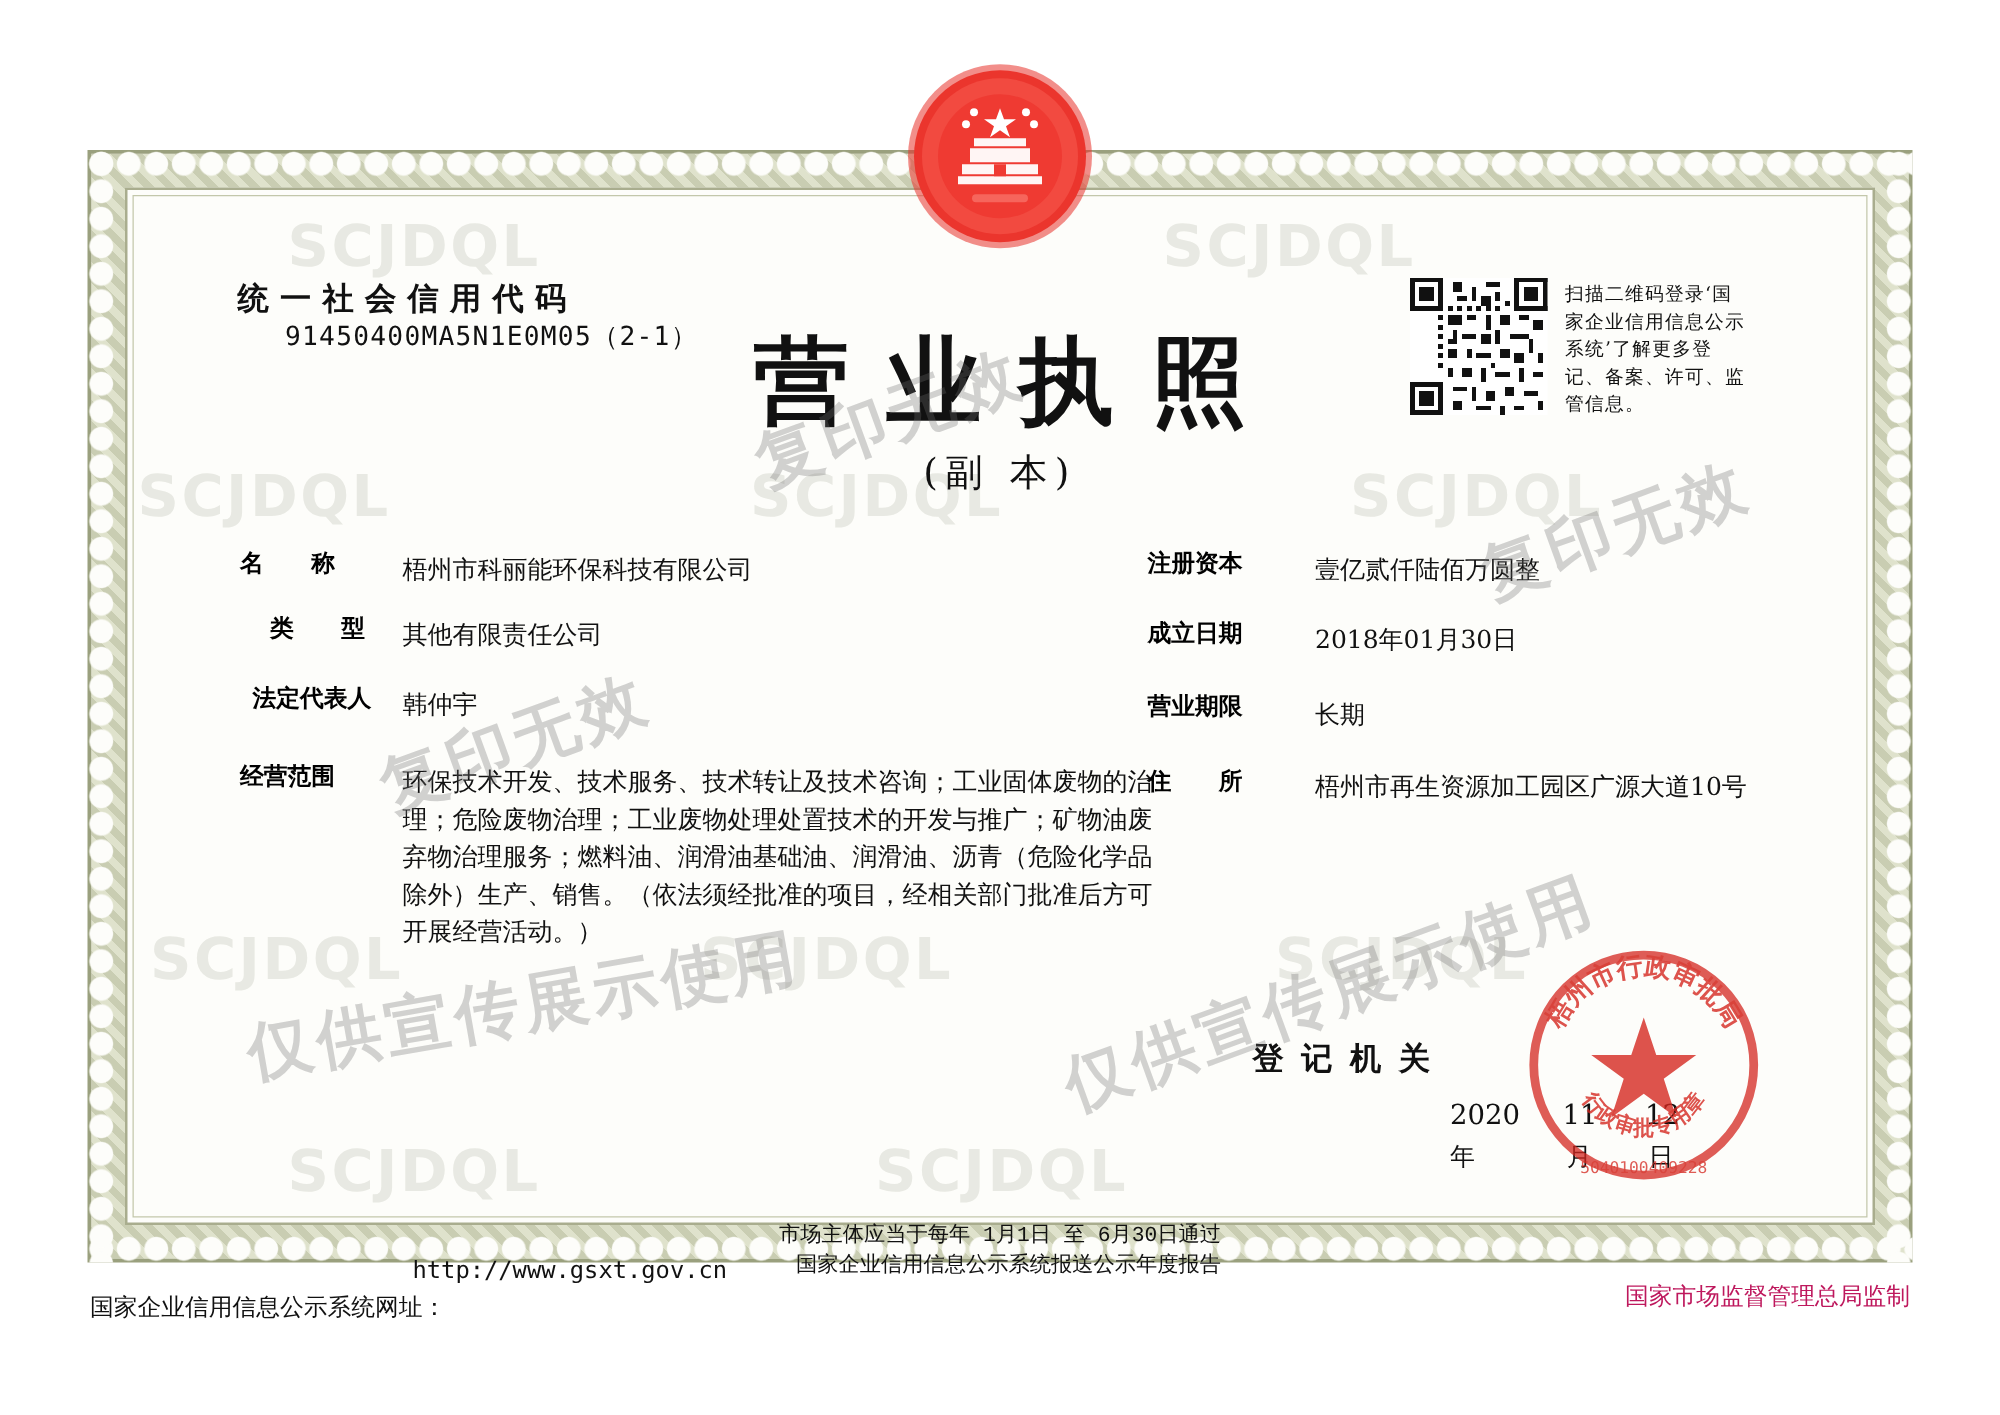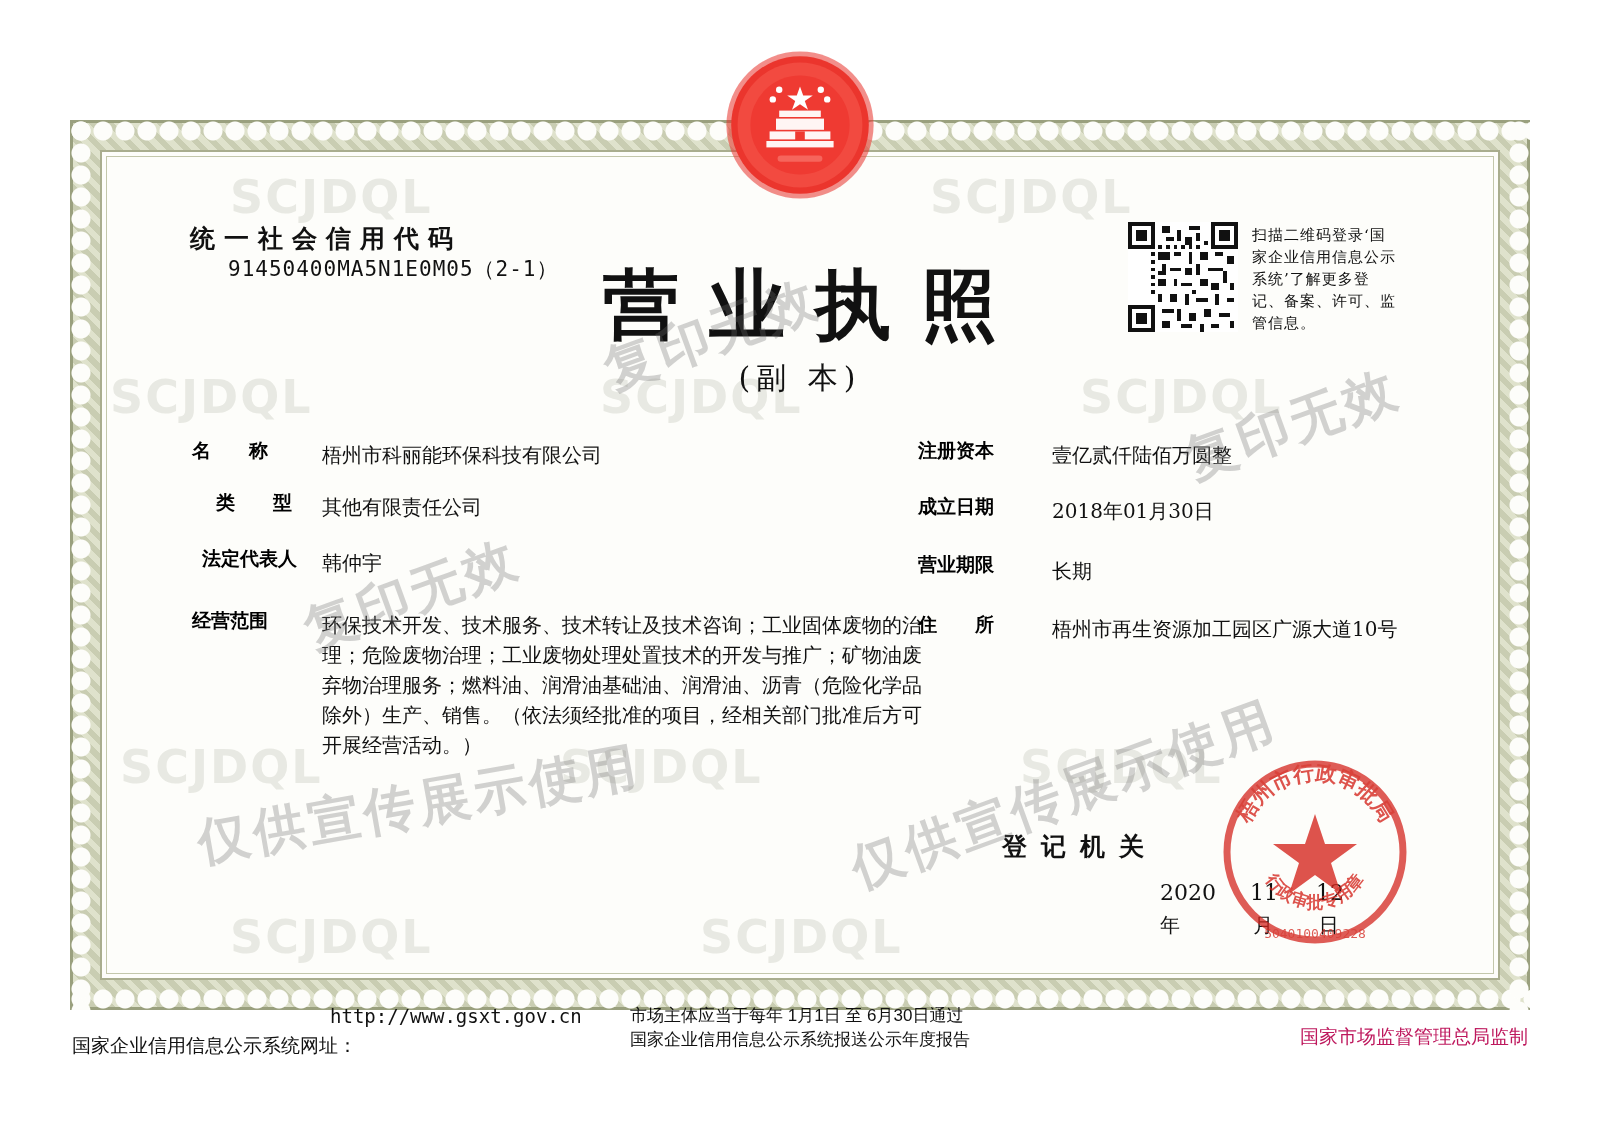--- a/index.html
+++ b/index.html
@@ -135,23 +135,23 @@
     position:absolute; left:1215px; top:752px; width:200px; height:200px; z-index:7;
     opacity:.88;
   }
 
   
   .foot-url{
     position:absolute; left:330px; top:1005px;
     font-size:19px; color:#111; font-family:"DejaVu Sans Mono", monospace;
   }
   .foot-center{
-    position:absolute; left:50%; top:1004px; transform:translateX(-50%);
-    text-align:left; font-size:17px; line-height:24px; color:#111;
-    font-family:Liberation Sans, sans-serif; white-space:nowrap;
+    position:absolute; left:50%; top:978px; transform:translateX(-50%);
+    text-align:right; font-size:17px; line-height:24px; color:#111;
+    font-family:Liberation Mono, monospace; white-space:nowrap;
   }
   .foot-left{
     position:absolute; left:72px; top:1033px;
     font-size:19px; color:#111; font-family:"DejaVu Serif", serif;
   }
   .foot-right{
     position:absolute; right:72px; top:1024px;
     font-size:19px; color:#be185d; font-family:"DejaVu Serif", serif;
   }
 

